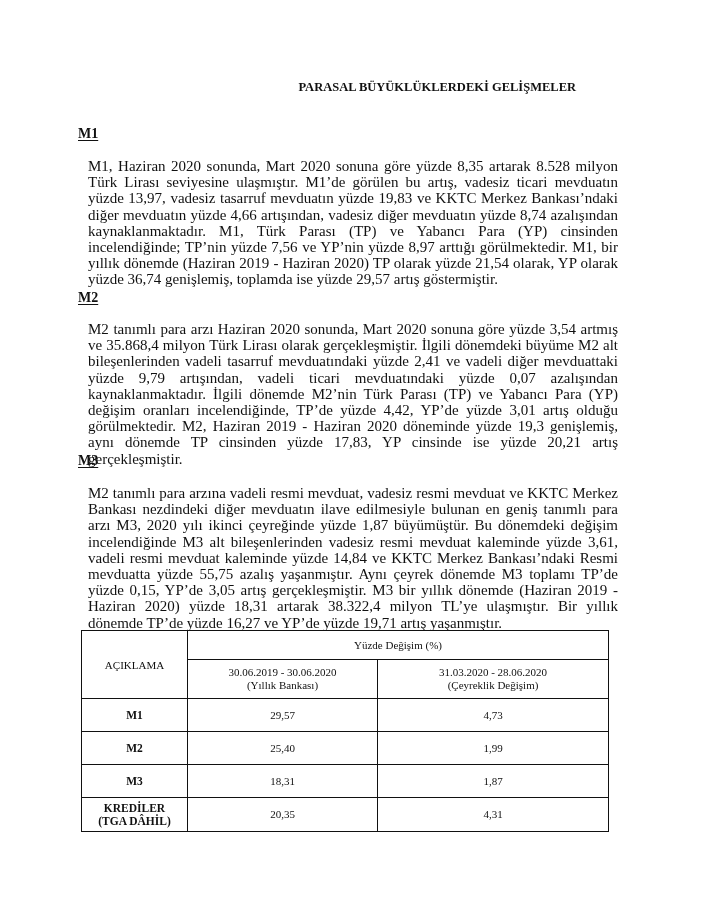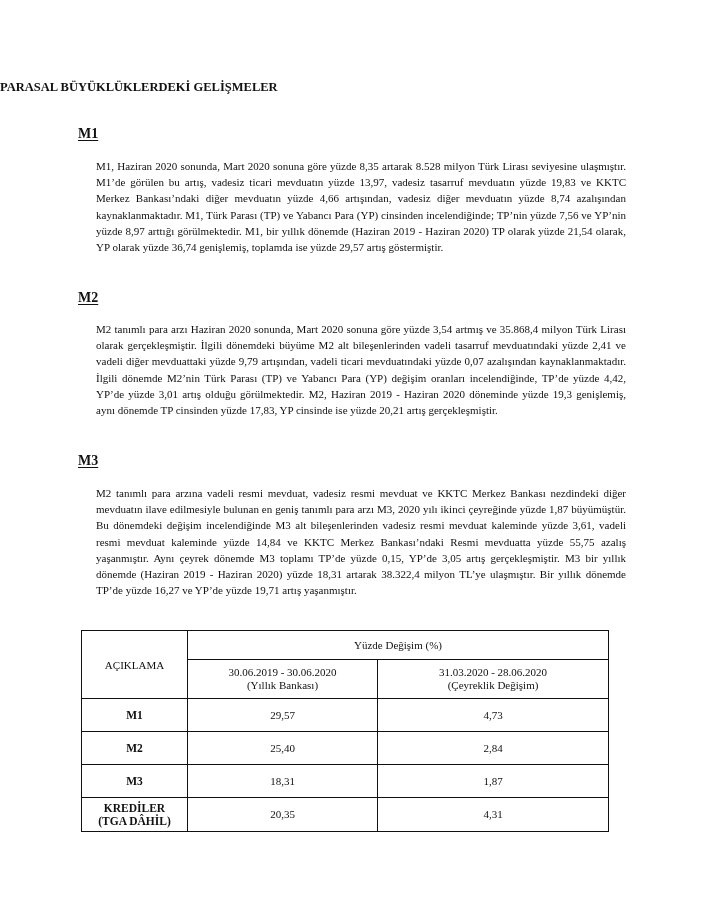--- a/index.html
+++ b/index.html
@@ -3,29 +3,29 @@
 <meta charset="utf-8">
 <style>
   html, body { margin: 0; padding: 0; background: #ffffff; }
   body {
     width: 706px; height: 916px; position: relative; overflow: hidden;
     font-family: "Liberation Serif", "DejaVu Serif", serif;
     color: #111111;
   }
   .title {
     position: absolute; left: 0; width: 576px; top: 80px;
-    text-align: left; font-weight: bold; font-size: 12.5px; line-height: 15px;
+    text-align: right; font-weight: bold; font-size: 12.5px; line-height: 15px;
   }
   .heading {
     position: absolute; left: 78px; font-weight: bold; font-size: 14px;
     text-decoration: underline; text-underline-offset: 2px;
   }
   .para {
-    position: absolute; left: 96px; width: 530px;
-    font-size: 11px; line-height: 16.2px; text-align: justify;
+    position: absolute; left: 88px; width: 530px;
+    font-size: 15px; line-height: 16.2px; text-align: justify;
     text-align-last: left;
   }
   table.summary {
     position: absolute; left: 81px; top: 630px; width: 528px;
     border-collapse: collapse; font-size: 11px;
   }
   table.summary td, table.summary th {
     border: 1.5px solid #111; text-align: center; padding: 0;
   }
   table.summary th { font-weight: normal; }
@@ -70,21 +70,21 @@
     </th>
   </tr>
   <tr class="row">
     <td class="label">M1</td>
     <td>29,57</td>
     <td>4,73</td>
   </tr>
   <tr class="row">
     <td class="label">M2</td>
     <td>25,40</td>
-    <td>2,84</td>
+    <td>1,99</td>
   </tr>
   <tr class="row">
     <td class="label">M3</td>
     <td>18,31</td>
     <td>1,87</td>
   </tr>
   <tr class="row-last">
     <td class="label">
       <div>KREDİLER</div>
       <div>(TGA DÂHİL)</div>

